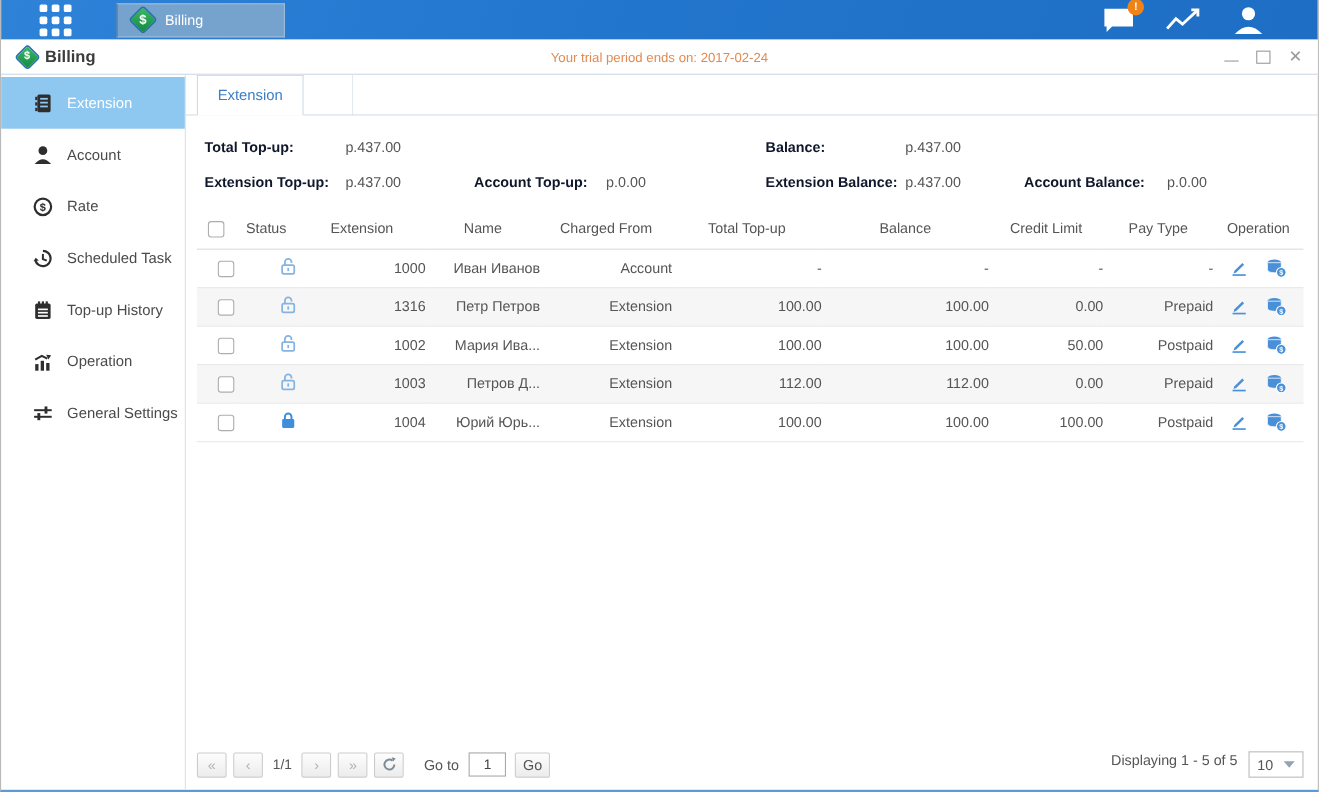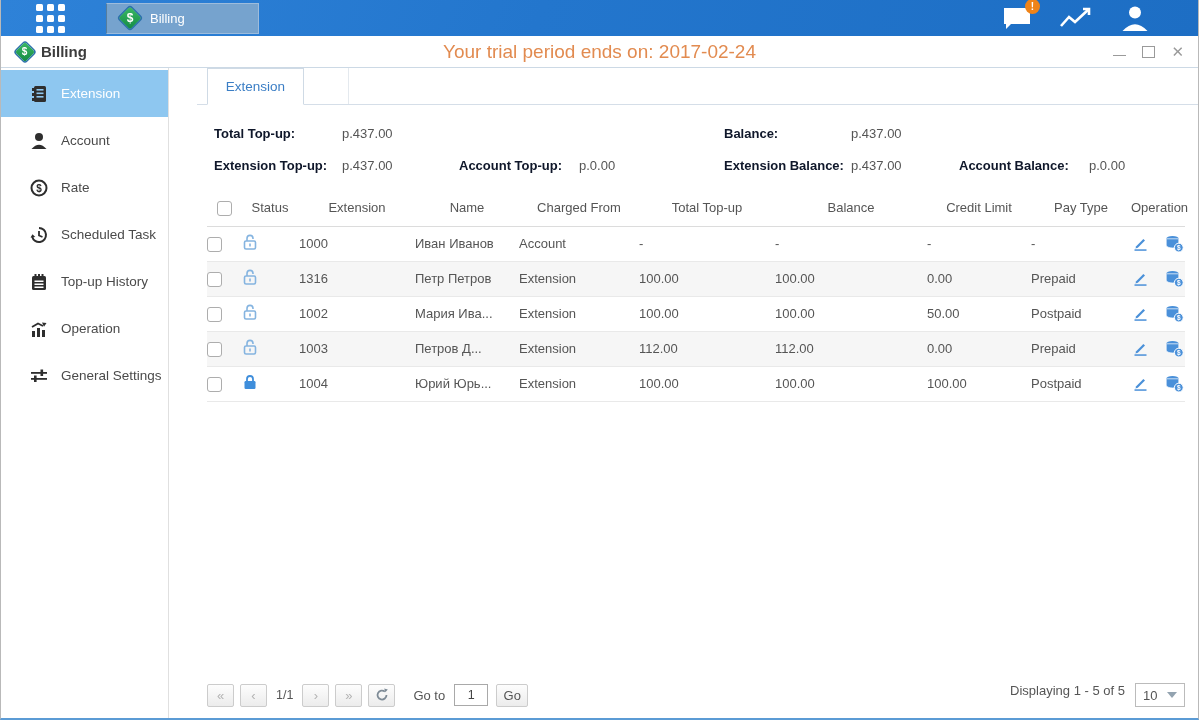--- a/index.html
+++ b/index.html
@@ -47,30 +47,30 @@
   }
 
   
   .titlebar {
     height:32px; flex:0 0 32px; background:#fff; border-bottom:1px solid #ccd9e5;
     display:flex; align-items:center; padding:0 14px; position:relative;
   }
   .title-left { display:flex; align-items:center; gap:7px; font-size:15px; font-weight:bold; color:#3c3c3c; }
   .trial {
     position:absolute; left:50%; transform:translateX(-50%);
-    color:var(--trial_orange,#e28b50); font-size:19px;
+    color:var(--trial_orange,#e28b50); font-size:12px;
   }
   .win-controls { margin-left:auto; display:flex; align-items:center; gap:16px; }
   .wc { cursor:pointer; display:inline-flex; align-items:center; justify-content:center; height:14px; }
   .wc.min { width:13px; } .wc.min::after { content:""; width:13px; height:0; border-top:1.5px solid #9a9a9a; margin-top:8px; }
   .wc.max::after { content:""; width:11px; height:10px; border:1.5px solid #9a9a9a; }
   .wc.close { color:#9a9a9a; font-size:15px; line-height:14px; }
 
   
-  .app-body { flex:1; display:flex; min-height:0;gap:28px; }
+  .app-body { flex:1; display:flex; min-height:0; }
 
   .sidebar { width:168px; flex:0 0 168px; border-right:1px solid #e0e0e0; padding-top:2px; }
   .side-item {
     height:47px; display:flex; align-items:center; gap:13px; padding-left:29px;
     font-size:13.5px; color:#4a4a4a; cursor:pointer;
   }
   .side-item.active { background:var(--active_item_blue,#8ec7f0); color:#fff; }
   .sicon { width:18px; height:18px; flex:0 0 18px; display:inline-flex; align-items:center; justify-content:center; color:#2e2e2e; }
 
   .content { flex:1; display:flex; flex-direction:column; min-width:0; }
@@ -101,21 +101,21 @@
   .btn {
     background:var(--accent_blue,#3e86c6); color:#fff; border:none; border-radius:3px;
     font-size:13px; height:30px; padding:0 13px; cursor:pointer;
     font-family:inherit;
   }
 
   
   .tbl-wrap { margin:17px 13px 0 10px; }
   table { width:100%; border-collapse:collapse; table-layout:fixed; font-size:13px; color:#555; }
   th { font-weight:normal; color:#555; height:36px; border-bottom:1px solid #dcdcdc; text-align:center; }
-  td { height:35px; border-bottom:1px solid #e9e9e9; text-align:left; }
+  td { height:35px; border-bottom:1px solid #e9e9e9; text-align:right; }
   tbody tr:nth-child(even) { background:#f6f6f6; }
   .cb {
     display:inline-block; width:15px; height:15px; border:1px solid #adadad; border-radius:3px;
     background:#fff; vertical-align:middle; cursor:pointer;
   }
   .lock-open { color:var(--lock_light_blue,#85b4e0); display:inline-block; }
   .lock-closed { color:var(--lock_blue,#3f8edb); display:none; }
   td.statuscell.locked .lock-closed { display:inline-block; }
   .op-icons { display:flex; justify-content:center; gap:16px; align-items:center; }
   .op-icons span { color:var(--icon_blue,#4a90d9); cursor:pointer; display:inline-flex; }

